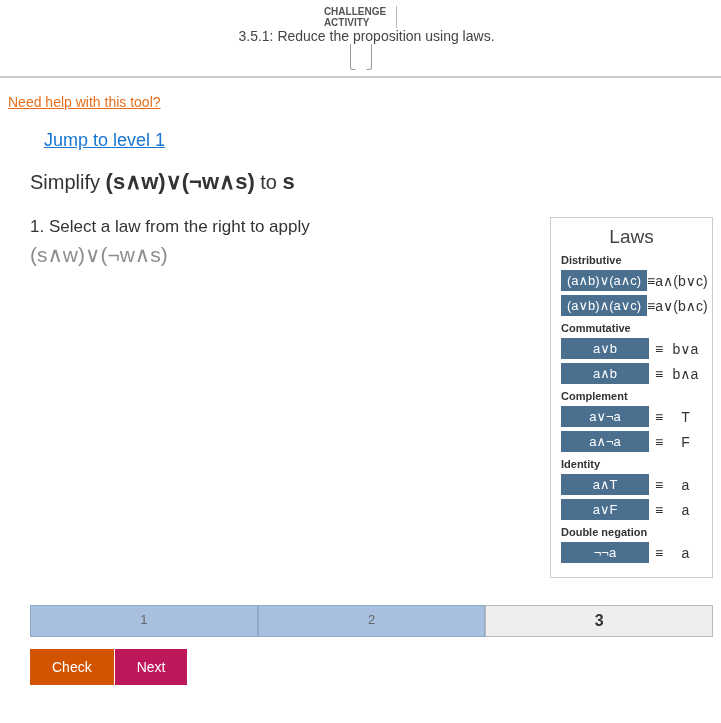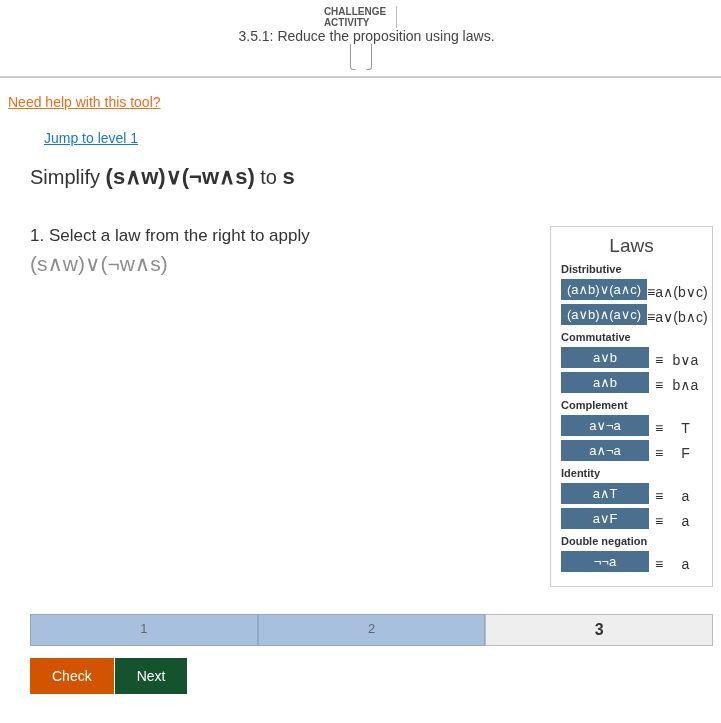--- a/index.html
+++ b/index.html
@@ -4,42 +4,42 @@
 <style>
 * { margin: 0; padding: 0; box-sizing: border-box; }
 body { font-family: Arial, Helvetica, sans-serif; background: #fff; color: #333; width: 721px; }
 .header { display: flex; align-items: center; border-bottom: 2px solid #ccc; padding: 6px 10px; flex-direction: column; }
 .challenge-label { font-size: 10px; font-weight: bold; color: #555; line-height: 1.1; padding-right: 10px; border-right: 1px solid #bbb; }
 .activity-title { font-size: 14px; color: #444; padding-left: 12px; flex: 1; }
 .bookmark { width: 22px; height: 26px; border: 1.5px solid #999; border-top: none; border-radius: 0 0 3px 3px; position: relative; }
 .bookmark::after { content:''; position:absolute; bottom:-1px; left:50%; transform:translateX(-50%); width:0; height:0; border-left:6px solid transparent; border-right:6px solid transparent; border-bottom:6px solid #fff; }
 .help-link { color: #e76f1b; font-size: 14px; padding: 16px 8px 6px 8px; display: inline-block; }
 .content { position: relative; padding: 0 8px 10px 30px; }
-.jump-link { color: #1976d2; font-size: 14px; margin: 14px 0 18px 14px; display: inline-block; }
-.simplify-row { font-size: 20px; color: #333; margin-bottom: 36px; }
+.jump-link { color: #1976d2; font-size: 18px; margin: 14px 0 18px 14px; display: inline-block; }
+.simplify-row { font-size: 20px; color: #333; margin-bottom: 22px; }
 .simplify-row .expr { font-weight: bold; font-size: 22px; }
 .instr { font-size: 17px; color: #333; margin-bottom: 6px; }
 .gray-expr { font-size: 21px; color: #8d8d8d; margin-top: 6px; }
 .main-flex { display: flex; gap: 35px; align-items: flex-start; }
 .left-col { flex: 1; min-height: 380px; }
 .laws-panel { width: 163px; border: 1px solid #ccc; padding: 8px 10px 10px 10px; font-size: 13px; }
 .laws-title { text-align: center; font-size: 19px; color: #444; margin-bottom: 6px; }
 .law-group { font-size: 11px; font-weight: bold; color: #333; margin: 6px 0 4px 0; }
-.law-row { display: flex; align-items: flex-end; margin-bottom: 4px; font-size: 14px; }
+.law-row { display: flex; align-items: center; margin-bottom: 4px; font-size: 14px; }
 .law-btn { background: #4a6f8f; color: #fff; border: none; padding: 3px 6px; font-size: 13px; width: 88px; text-align: center; cursor: pointer; }
 .law-eq { width: 20px; text-align: center; color: #333; }
 .law-rhs { flex: 1; text-align: center; color: #333; }
 .steps-bar { display: flex; margin-top: 8px; }
 .step-cell { flex: 1; border: 1px solid #bbb; text-align: center; padding: 6px 0; font-size: 13px; color: #666; }
 .step-done { background: #a8c0dd; border-color: #8faac9; }
 .step-current { background: #eee; font-weight: bold; color: #333; font-size: 16px; }
 .btn-row { margin-top: 12px; display: flex; gap: 1px; }
 .btn { border: none; color: #fff; padding: 10px 22px; font-size: 14px; cursor: pointer; }
 .btn-check { background: #d35400; }
-.btn-next { background: #14532d; }
+.btn-next { background: #be185d; }
 </style>
 </head>
 <body>
 
 
 
 <div class="header">
   <div class="challenge-label">
     <div>CHALLENGE</div>
     <div>ACTIVITY</div>

